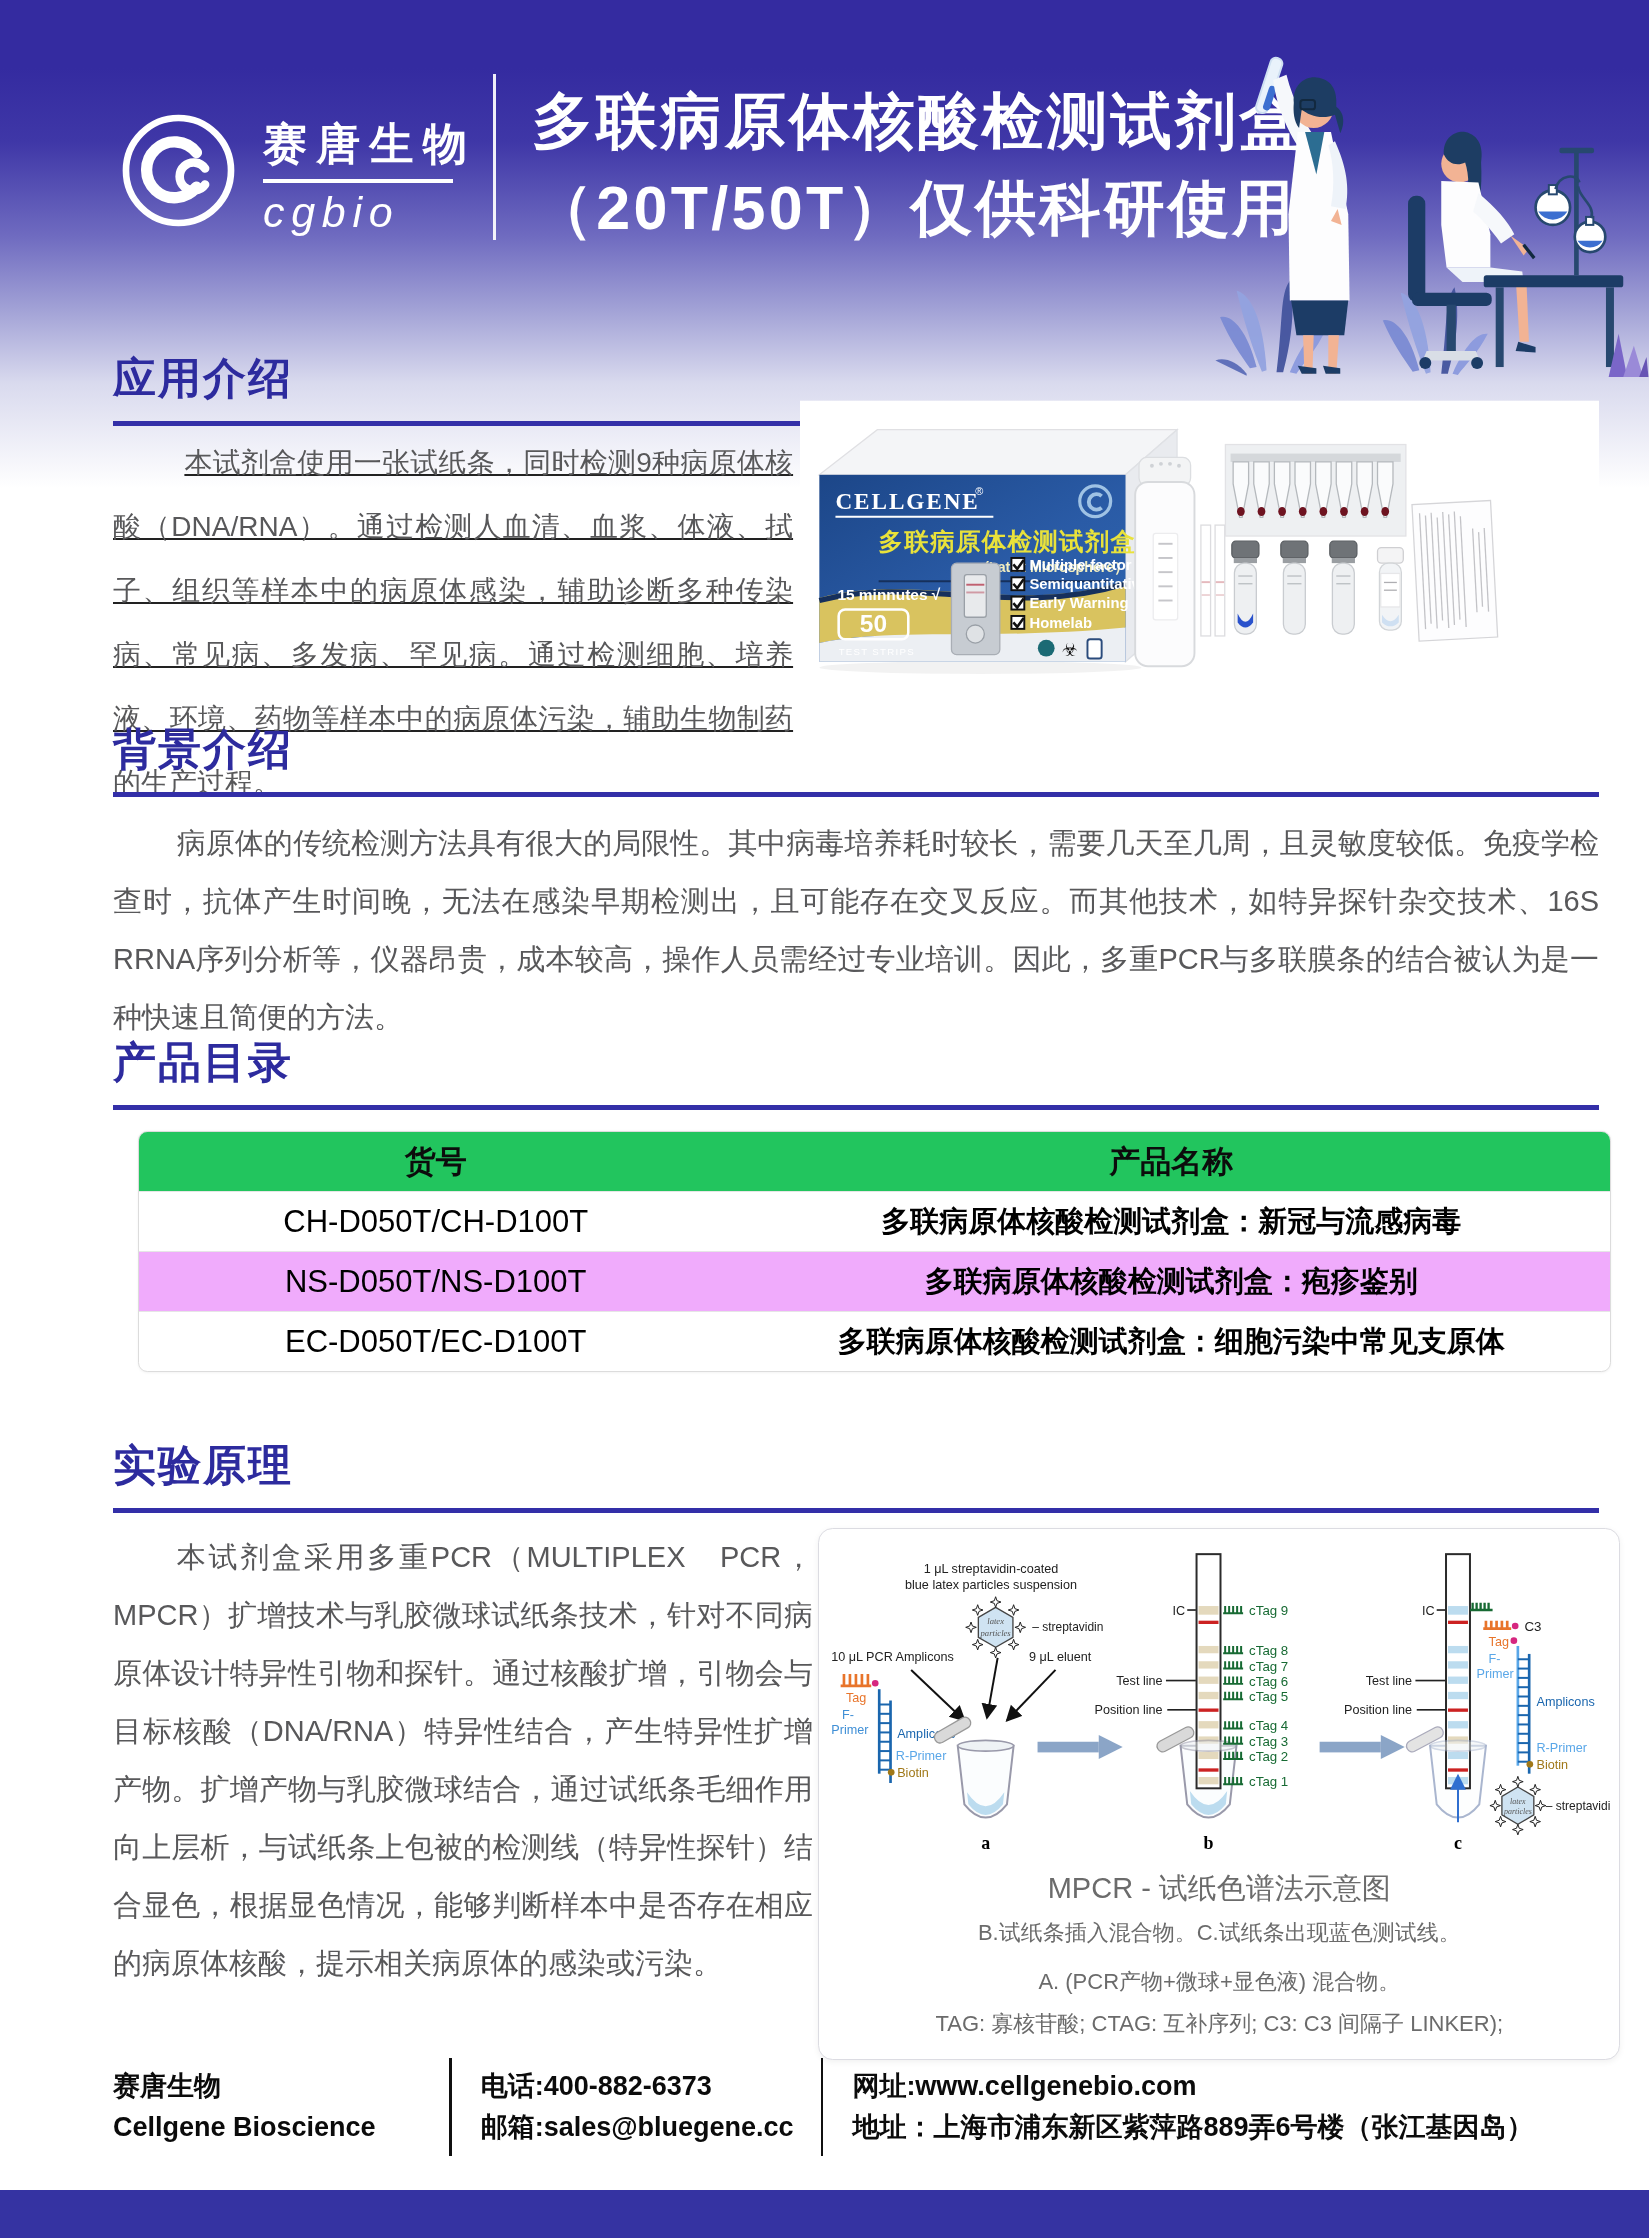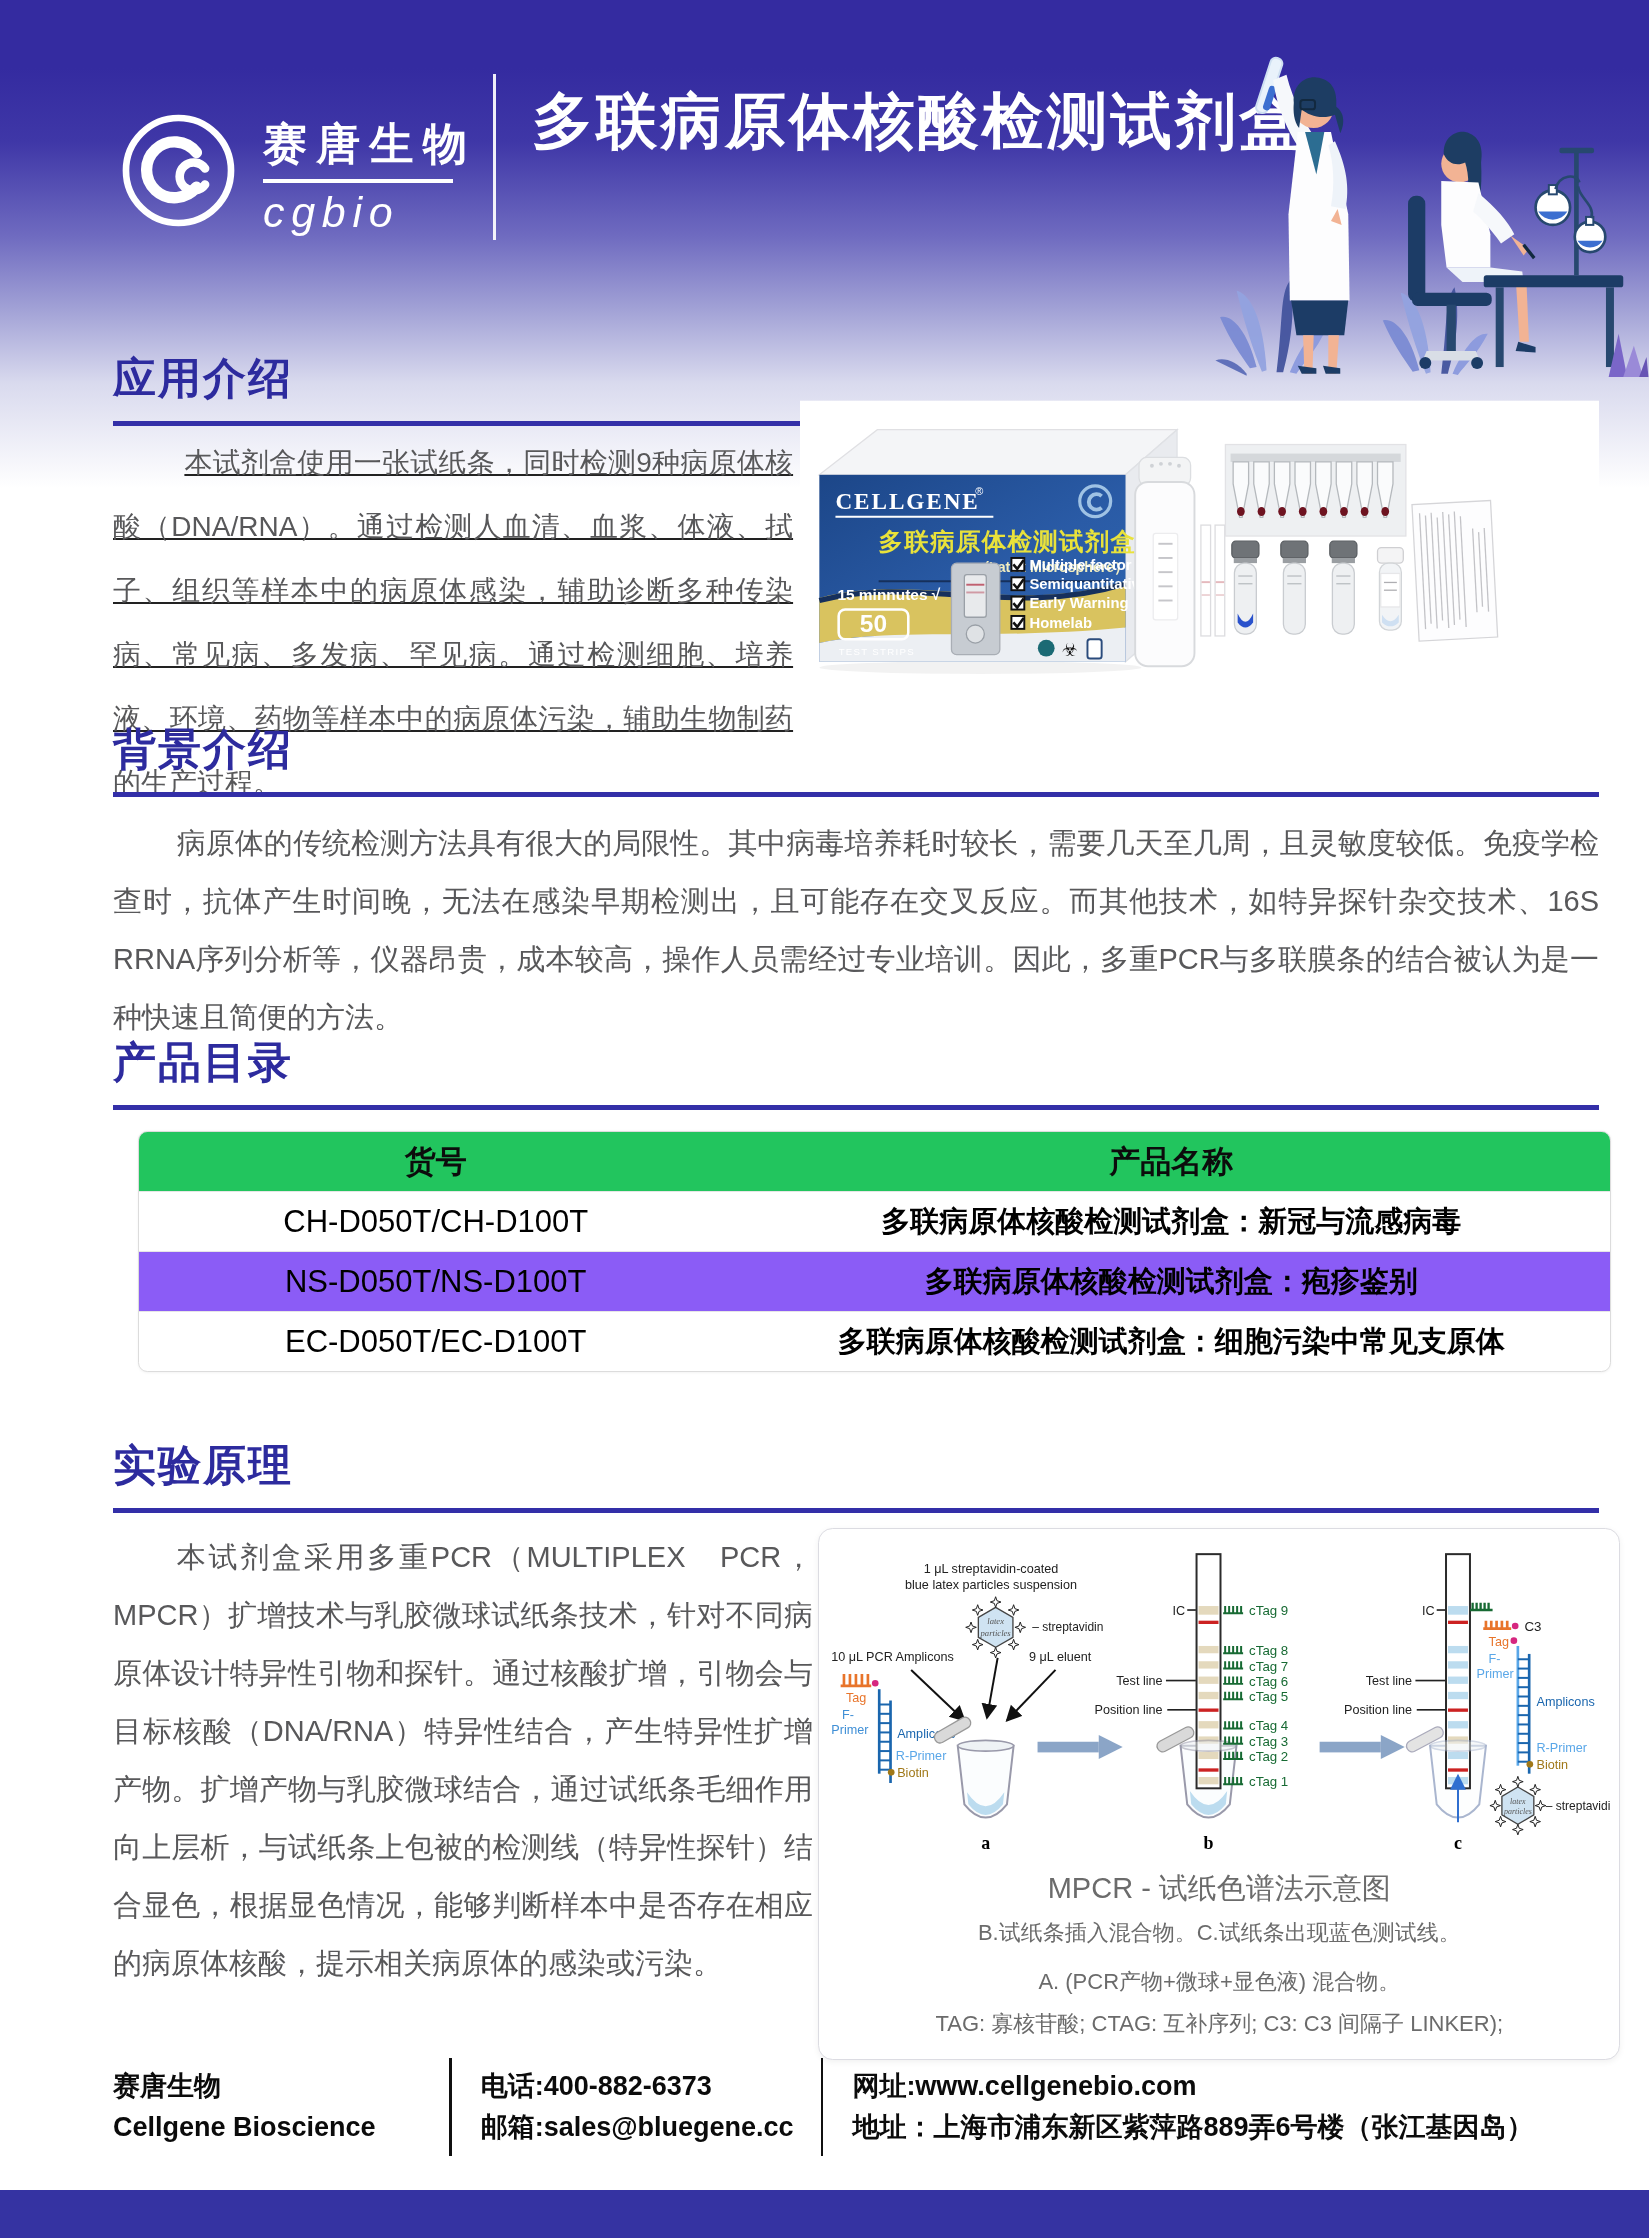--- a/index.html
+++ b/index.html
@@ -31,21 +31,21 @@
   .bg-text{font-size:29px;line-height:58px;text-indent:2.2em;margin:17.3px 0 0 0;}
   #sec-catalog{top:1035px;}
   .table-wrap{margin:21px 0 0 24.6px;width:1471px;border:0.7px solid #dcdcdc;border-radius:9.3px;overflow:hidden;
               box-shadow:0 0.7px 2.7px rgba(0,0,0,.05);}
   table{width:100%;border-collapse:collapse;}
   th,td{height:59px;text-align:center;vertical-align:middle;padding:0 13.3px;}
   th{background:#22c55e;font-size:31px;font-weight:bold;color:#0c0c0c;}
   td{font-size:31px;color:#000;border-top:0.7px solid #e6e6e6;}
   td.name{font-weight:bold;font-size:29px;}
   col.c1{width:40.4%;}
-  tbody tr:nth-child(2){background:#8b5cf6;}
+  tbody tr:nth-child(2){background:#f0abfc;}
   #sec-principle{top:1438px;width:1510px;}
   .pr-rule{width:1486px;}
   .pr-row{display:flex;align-items:flex-start;margin-top:14.6px;}
   .pr-text{width:700px;font-size:29px;line-height:58px;text-indent:2.2em;margin:0;}
   .diagram-card{margin-left:5.3px;width:802px;box-sizing:border-box;border:1.3px solid #dcdce2;border-radius:14.6px;
                 background:#fff;box-shadow:0 2px 6.7px rgba(0,0,0,.06);padding:17.3px 6.7px 17.3px;}
   .cap-title{text-align:center;font-size:29px;color:#6b6b6b;margin-top:8px;}
   .cap-line{text-align:center;font-size:22px;color:#6b6b6b;line-height:1.58;margin-top:6.7px;}
   .cap-line.first{margin-top:14.6px;}
   
@@ -72,20 +72,21 @@
       </svg>
       <div class="logo-texts">
         <div class="logo-cn">赛唐生物</div>
         <div class="logo-rule"></div>
         <div class="logo-en">cgbio</div>
       </div>
     </div>
     <div class="hero-divider"></div>
     <div class="hero-title">
       <div>多联病原体核酸检测试剂盒</div>
+      <div>（20T/50T）仅供科研使用</div>
     </div>
 
     <svg class="illu" width="466" height="362" viewBox="0 0 700 545">
 
       <g opacity=".95">
         <path d="M110 530 C95 470 70 450 55 455 C70 490 85 510 100 532 Z" fill="#7b8bd4"></path>
         <path d="M125 535 C120 455 100 420 80 415 C92 465 105 505 118 537 Z" fill="#93a3e0"></path>
         <path d="M140 538 C150 460 145 420 160 400 C170 445 160 500 150 538 Z" fill="#44549e"></path>
         <path d="M160 538 C180 490 200 470 215 472 C200 505 180 525 170 540 Z" fill="#8b9ade"></path>
         <path d="M95 540 C80 520 60 515 48 520 L95 543 Z" fill="#5b6cb8"></path>

